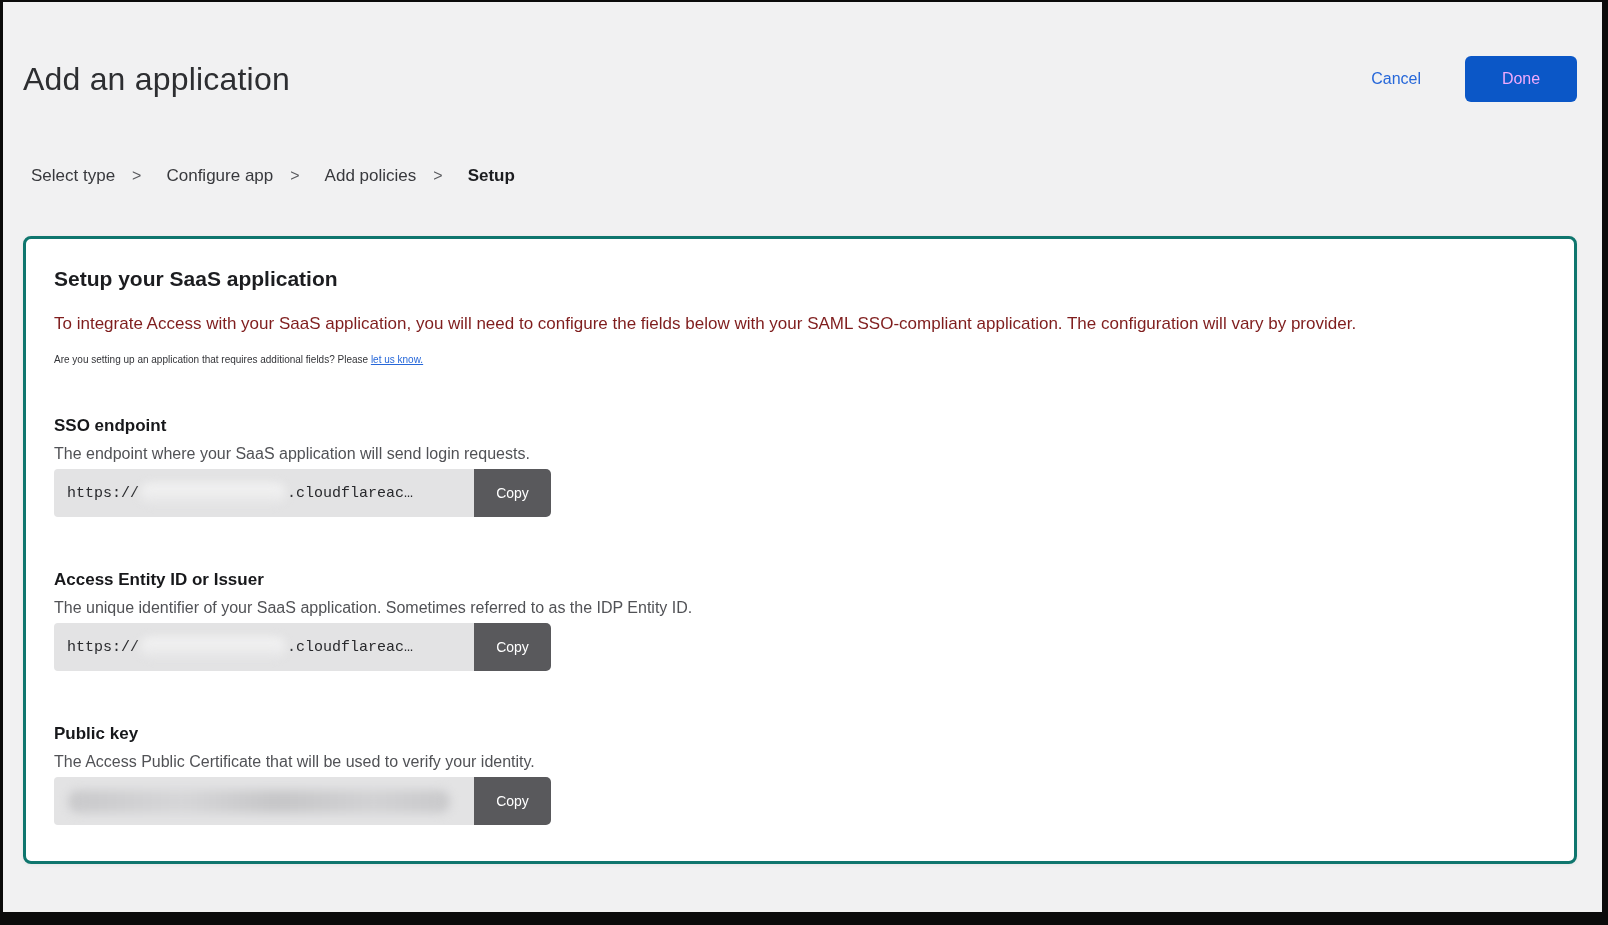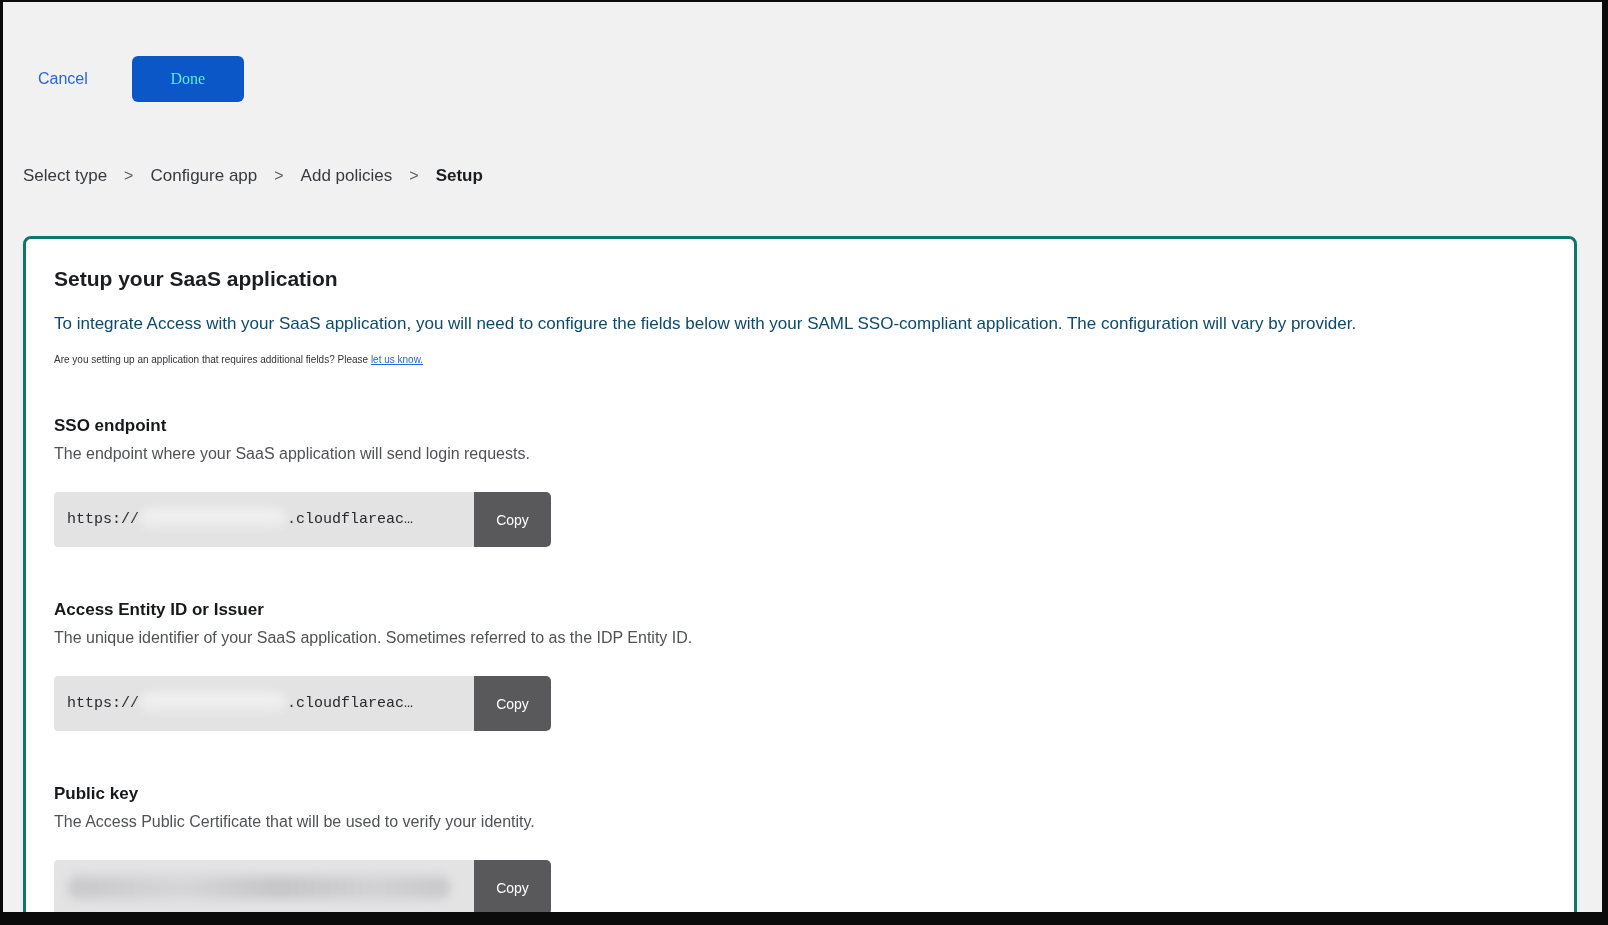--- a/index.html
+++ b/index.html
@@ -43,39 +43,39 @@
     font-size: 16px;
     color: #2667d9;
     cursor: pointer;
     margin-right: 44px;
     background: none;
     border: none;
     font-family: "Liberation Sans", sans-serif;
   }
   .done-btn {
     background: #0b57c7;
-    color: #5eead4;
-    font-size: 16px;
-    font-family: Liberation Serif, serif;
+    color: #f0abfc;
+    font-size: 16px;
+    font-family: Liberation Sans, sans-serif;
     border: none;
     border-radius: 6px;
     height: 46px;
     min-width: 112px;
     padding: 0 30px;
     cursor: pointer;
   }
   
   .breadcrumb {
     margin-top: 64px;
     font-size: 17px;
     color: #38393d;
     display: flex;
     align-items: center;
   }
-  .breadcrumb .step { cursor: pointer; }
+  .breadcrumb .step { cursor: pointer; margin-left: 8px; }
   .breadcrumb .sep {
     color: #5a5b5f;
     margin: 0 17px;
     font-size: 16px;
   }
   .breadcrumb .step.current {
     font-weight: 700;
     color: #1c1d20;
     cursor: default;
   }
@@ -89,21 +89,21 @@
     padding: 28px 28px 36px 28px;
   }
   .card-heading {
     font-size: 21px;
     font-weight: 700;
     color: #1c1d20;
   }
   .intro {
     margin-top: 21px;
     font-size: 17px;
-    color: #0c4a6e;
+    color: #7f1d1d;
     line-height: 23px;
   }
   .note {
     margin-top: 19px;
     font-size: 10px;
     color: #333438;
   }
   .note a {
     color: #2667d9;
     text-decoration: underline;
@@ -116,23 +116,23 @@
     font-size: 17px;
     font-weight: 700;
     color: #17181b;
   }
   .field-desc {
     margin-top: 9px;
     font-size: 16px;
     color: #515256;
   }
   .field-row {
-    margin-top: 29px;
-    display: flex;
-    height: 55px;
+    margin-top: 6px;
+    display: flex;
+    height: 48px;
     width: 497px;
   }
   .value-box {
     width: 420px;
     background: #e3e3e4;
     border-radius: 4px 0 0 4px;
     display: flex;
     align-items: center;
     padding: 0 13px;
     font-family: "Liberation Mono", "DejaVu Sans Mono", monospace;
@@ -168,20 +168,21 @@
     cursor: pointer;
   }
 </style>
 </head>
 <body>
 
 <div class="frame">
   <div class="content">
 
     <div class="topbar">
+      <h1 class="page-title">Add an application</h1>
       <div class="actions">
         <button class="cancel-link">Cancel</button>
         <button class="done-btn">Done</button>
       </div>
     </div>
 
     <nav class="breadcrumb">
       <span class="step">Select type</span>
       <span class="sep">&gt;</span>
       <span class="step">Configure app</span>

